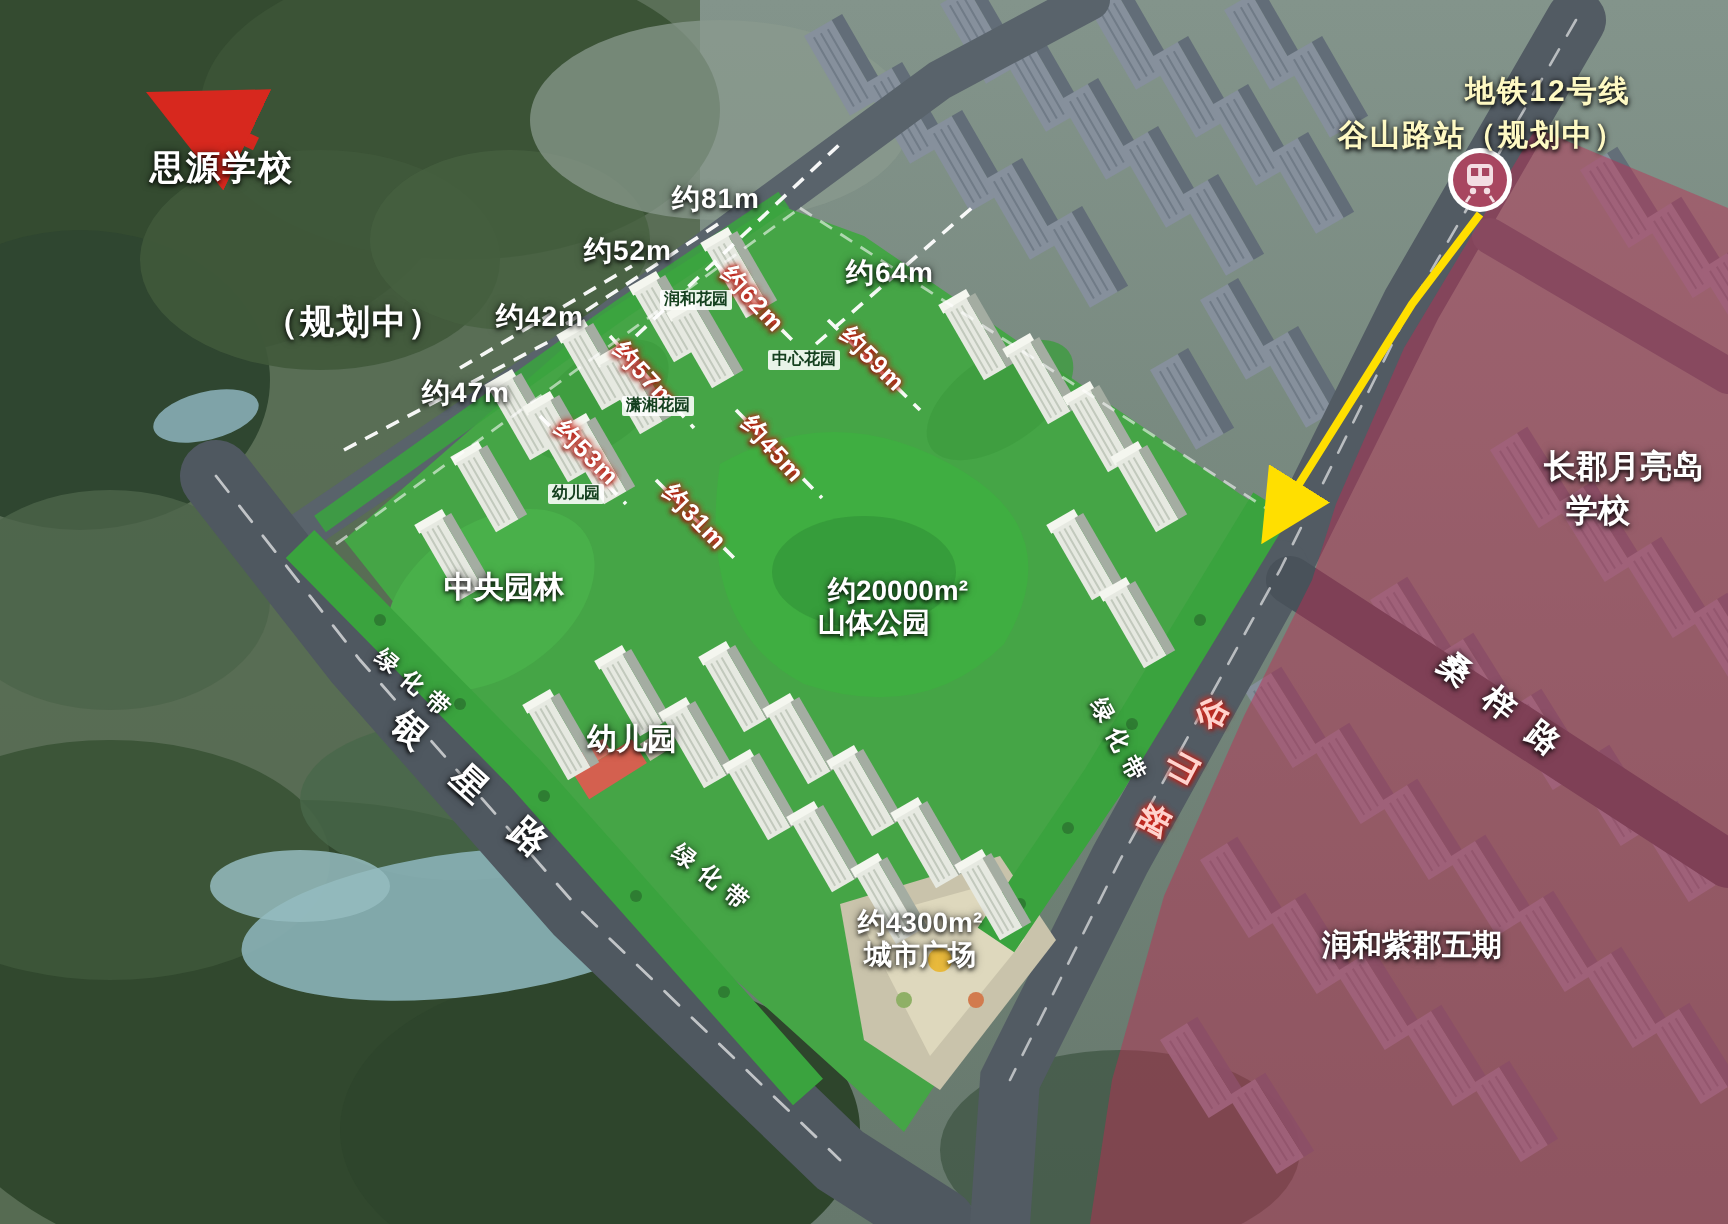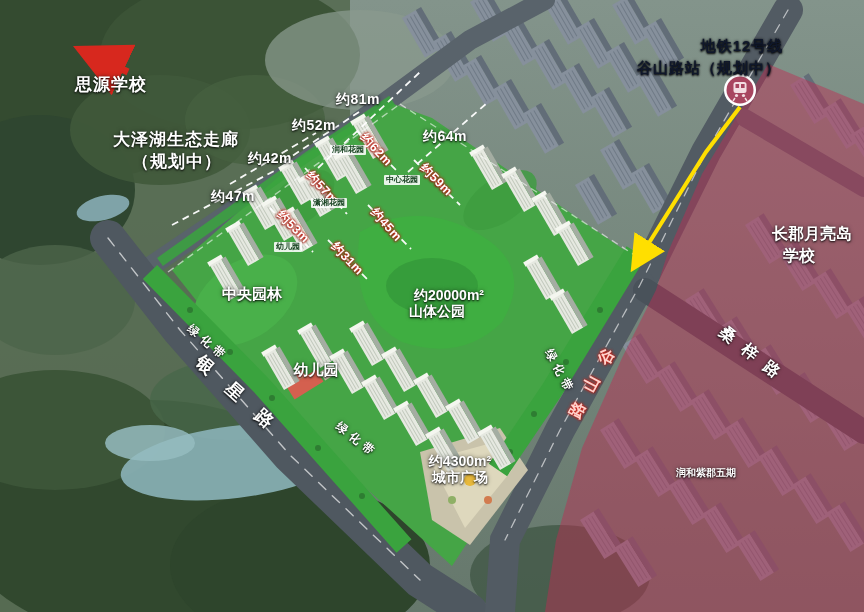--- a/index.html
+++ b/index.html
@@ -3,41 +3,41 @@
 <meta charset="utf-8">
 <style>
   html,body{margin:0;padding:0;background:#222;}
   #stage{position:relative;width:864px;height:612px;overflow:hidden;
          font-family:"Liberation Sans","DejaVu Sans",sans-serif;background:#6b7d72;}
   #scene{position:absolute;left:0;top:0;z-index:0;}
   #labels{position:absolute;left:0;top:0;width:864px;height:612px;z-index:2;pointer-events:none;}
   .lb{position:absolute;transform:translate(-50%,-50%);white-space:nowrap;font-weight:bold;color:#fff;
       text-shadow:0 1px 2px rgba(0,0,0,.9),0 0 4px rgba(0,0,0,.55);}
   .big{font-size:17px;letter-spacing:1px;}
-  .yellow{color:#0f172a;font-size:15px;letter-spacing:1px;text-shadow:0 1px 2px rgba(0,0,0,.95),0 0 3px rgba(0,0,0,.7);}
+  .yellow{color:#fef9c3;font-size:15px;letter-spacing:1px;text-shadow:0 1px 2px rgba(0,0,0,.95),0 0 3px rgba(0,0,0,.7);margin-left:32px;}
   .site-lb{font-size:15px;}
   .area-lb{font-size:14px;}
   .dist{font-size:14px;letter-spacing:.5px;}
   .distr{font-size:12.5px;letter-spacing:.5px;
          text-shadow:0 0 3px #c71f12,0 0 3px #c71f12,0 1px 2px rgba(90,0,0,.9);}
   .belt{font-size:11.5px;letter-spacing:5px;font-weight:bold;}
   .mini{font-size:8px;font-weight:bold;color:#15401f;background:rgba(255,255,255,.88);
         padding:0 2px;border-radius:1px;text-shadow:none;line-height:10px;}
   .roadchar{font-size:16px;color:#ffd3cd;text-shadow:0 0 3px #d8281c,0 0 3px #d8281c,0 1px 2px rgba(80,0,0,.8);}
   
   .p-siyuan{left:111px;top:84px;}
   .p-daze1{left:176px;top:139px;}
   .p-daze2{left:177px;top:161px;}
   .p-metro1{left:742px;top:46px;}
   .p-metro2{left:709px;top:68px;}
   .p-chj1{left:789px;top:234px;font-size:16px;margin-left:23px;}
   .p-chj2{left:789px;top:256px;font-size:16px;padding-left:20px;}
   .p-sangzi{left:754px;top:356px;font-size:16px;letter-spacing:12px;
             transform:translate(-50%,-50%) rotate(38deg);}
-  .p-runhe{left:706px;top:473px;font-size:10px;}
+  .p-runhe{left:706px;top:473px;font-size:15px;}
   .p-forest{left:133px;top:487px;font-size:18px;}
   .p-yinxing{left:243px;top:399px;font-size:18px;letter-spacing:22px;
              transform:translate(-50%,-50%) rotate(42deg);}
   .p-central{left:252px;top:294px;}
   .p-kind{left:316px;top:370px;}
   .p-mtn1{left:439px;top:296px;padding-left:20px;}
   .p-mtn2{left:437px;top:312px;}
   .p-plz1{left:460px;top:462px;}
   .p-plz2{left:460px;top:478px;}
 </style>
@@ -254,21 +254,20 @@
     <rect x="-4.5" y="-6" width="3.6" height="4" fill="#a84660"></rect>
     <rect x="1" y="-6" width="3.6" height="4" fill="#a84660"></rect>
     <circle cx="-3.5" cy="5.5" r="1.6" fill="#f3dde2"></circle>
     <circle cx="3.5" cy="5.5" r="1.6" fill="#f3dde2"></circle>
     <path d="M-5,8 L-7,11 M5,8 L7,11" stroke="#f3dde2" stroke-width="1.4"></path>
   </g>
 </svg>
 
 <div id="labels">
   <span class="lb big p-siyuan">思源学校</span>
-  <span class="lb big p-daze1">大泽湖生态走廊</span>
   <span class="lb big p-daze2">（规划中）</span>
   <span class="lb yellow p-metro1">地铁12号线</span>
   <span class="lb yellow p-metro2">谷山路站（规划中）</span>
   <span class="lb p-chj1">长郡月亮岛</span>
   <span class="lb p-chj2">学校</span>
   <span class="lb p-sangzi">桑梓路</span>
   <span class="lb p-runhe">润和紫郡五期</span>
   <span class="lb p-yinxing">银星路</span>
   <span class="lb site-lb p-central">中央园林</span>
   <span class="lb site-lb p-kind">幼儿园</span>

